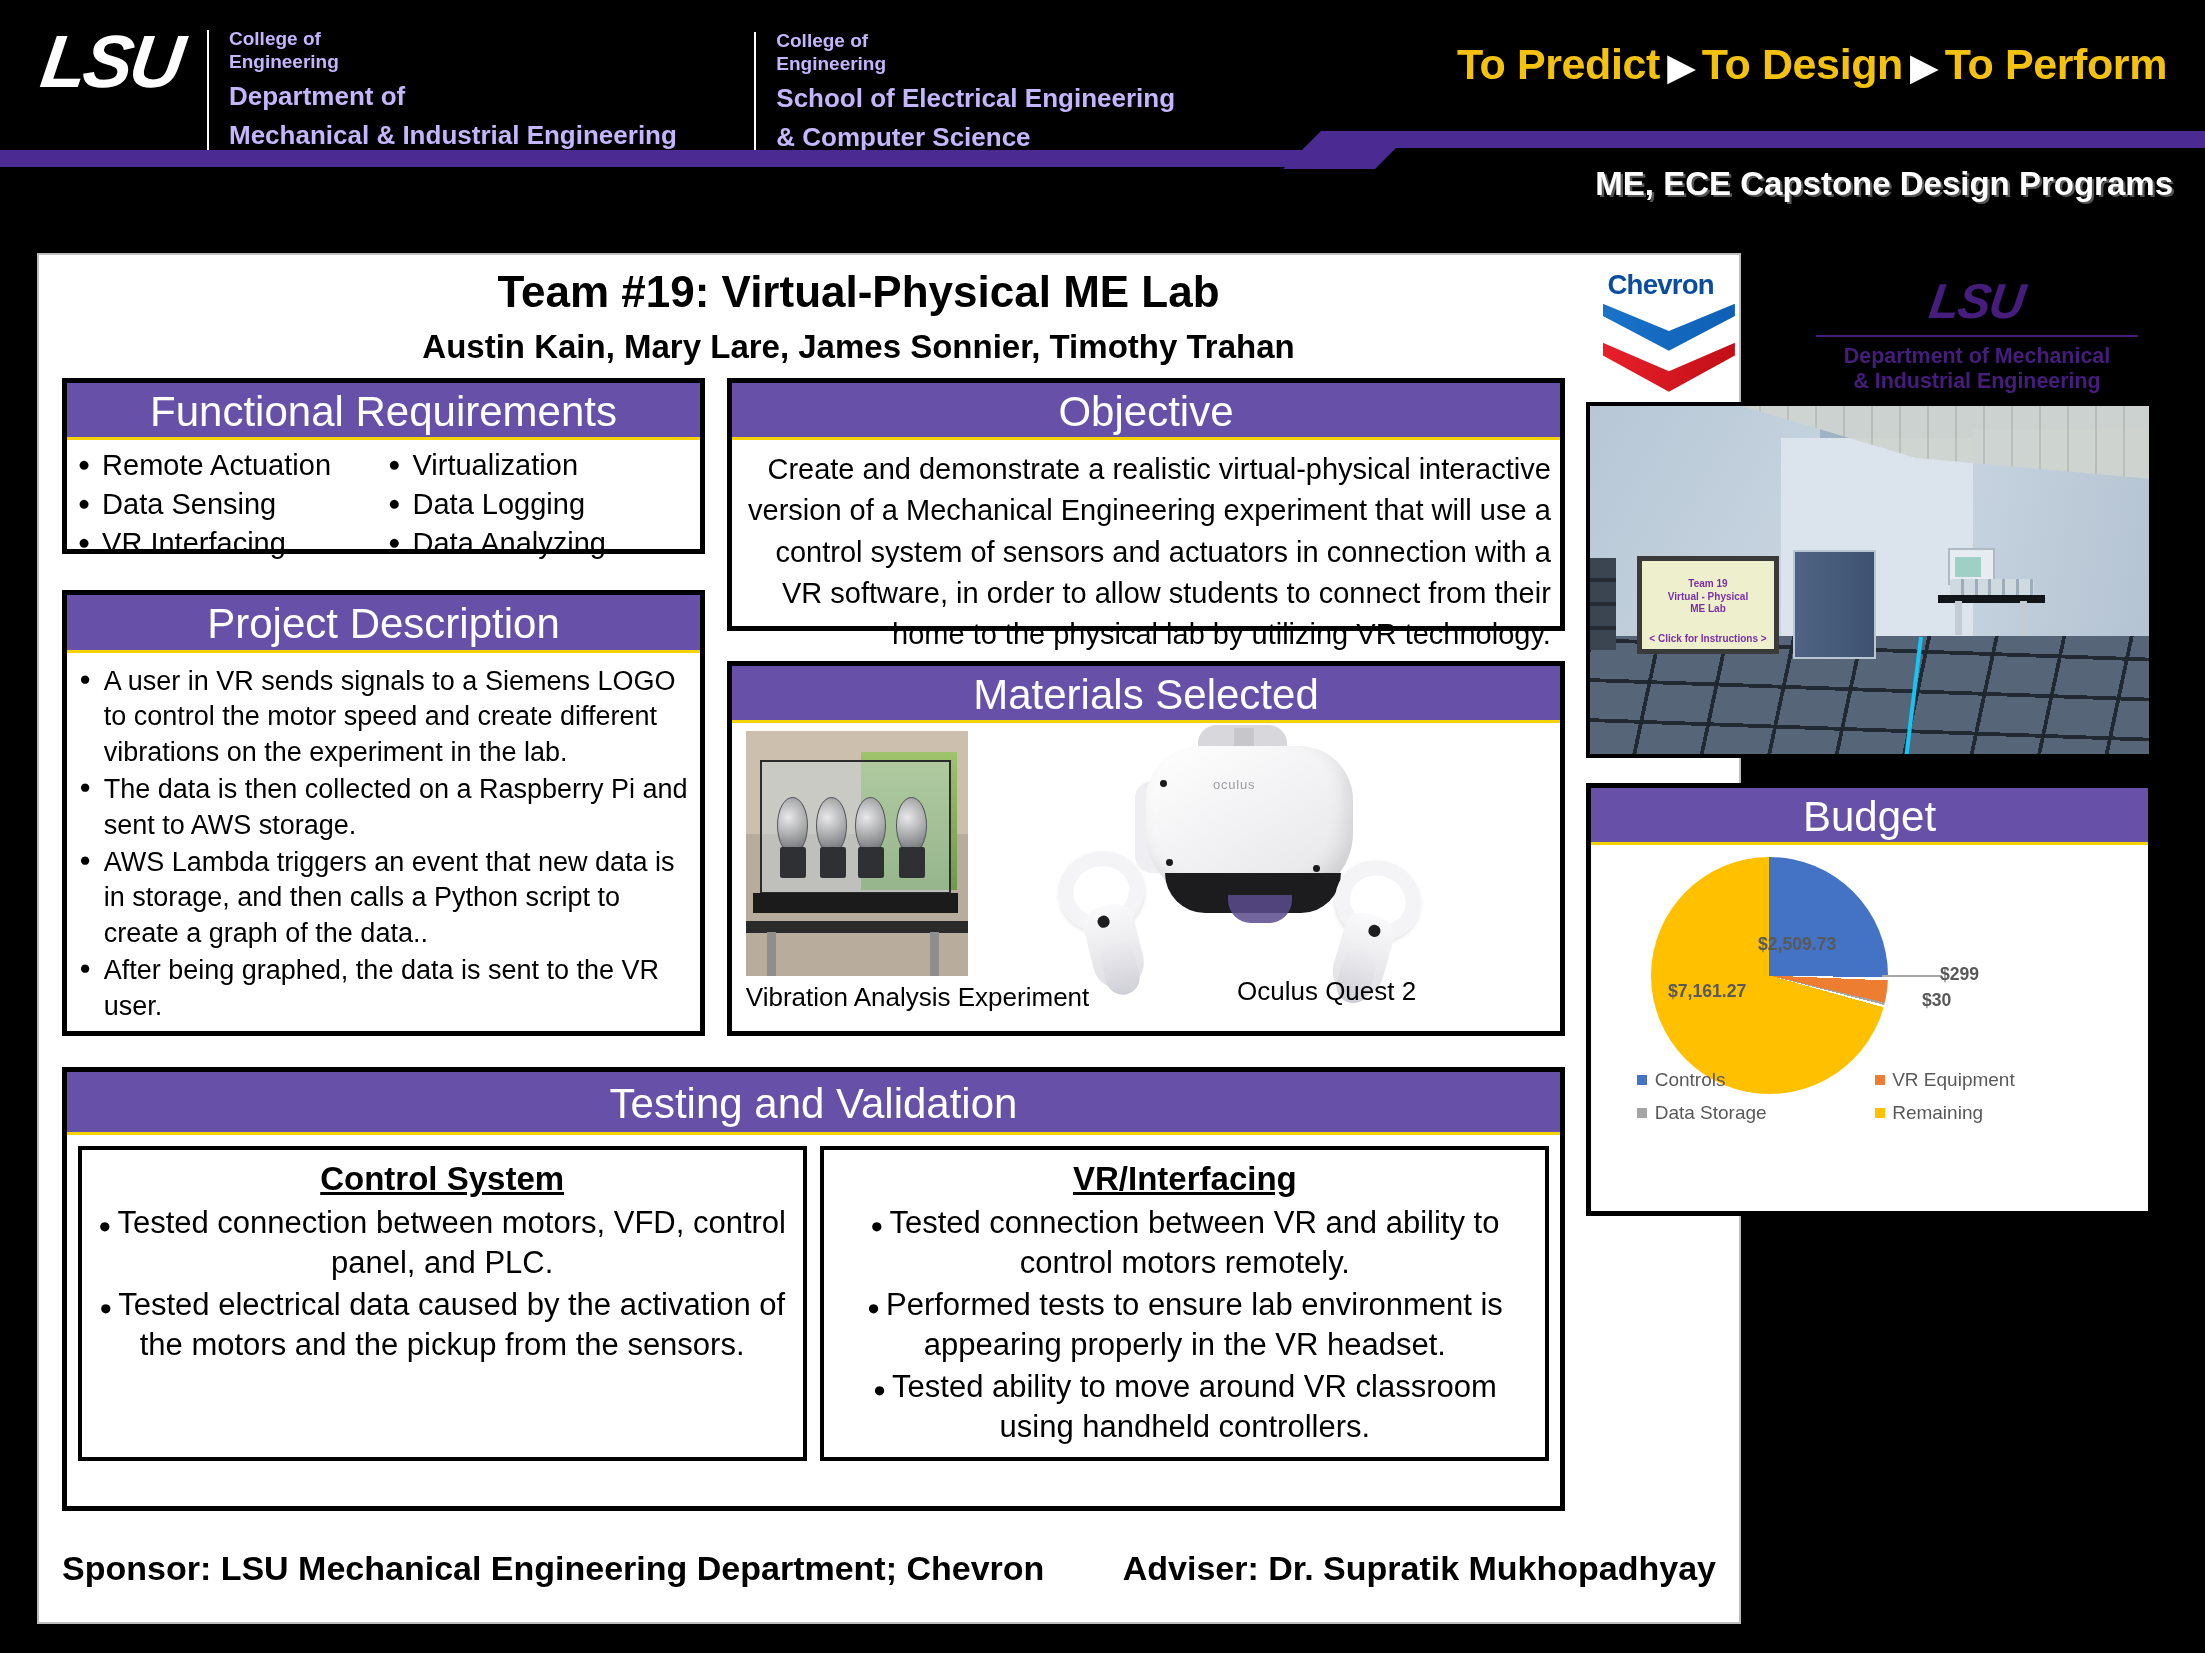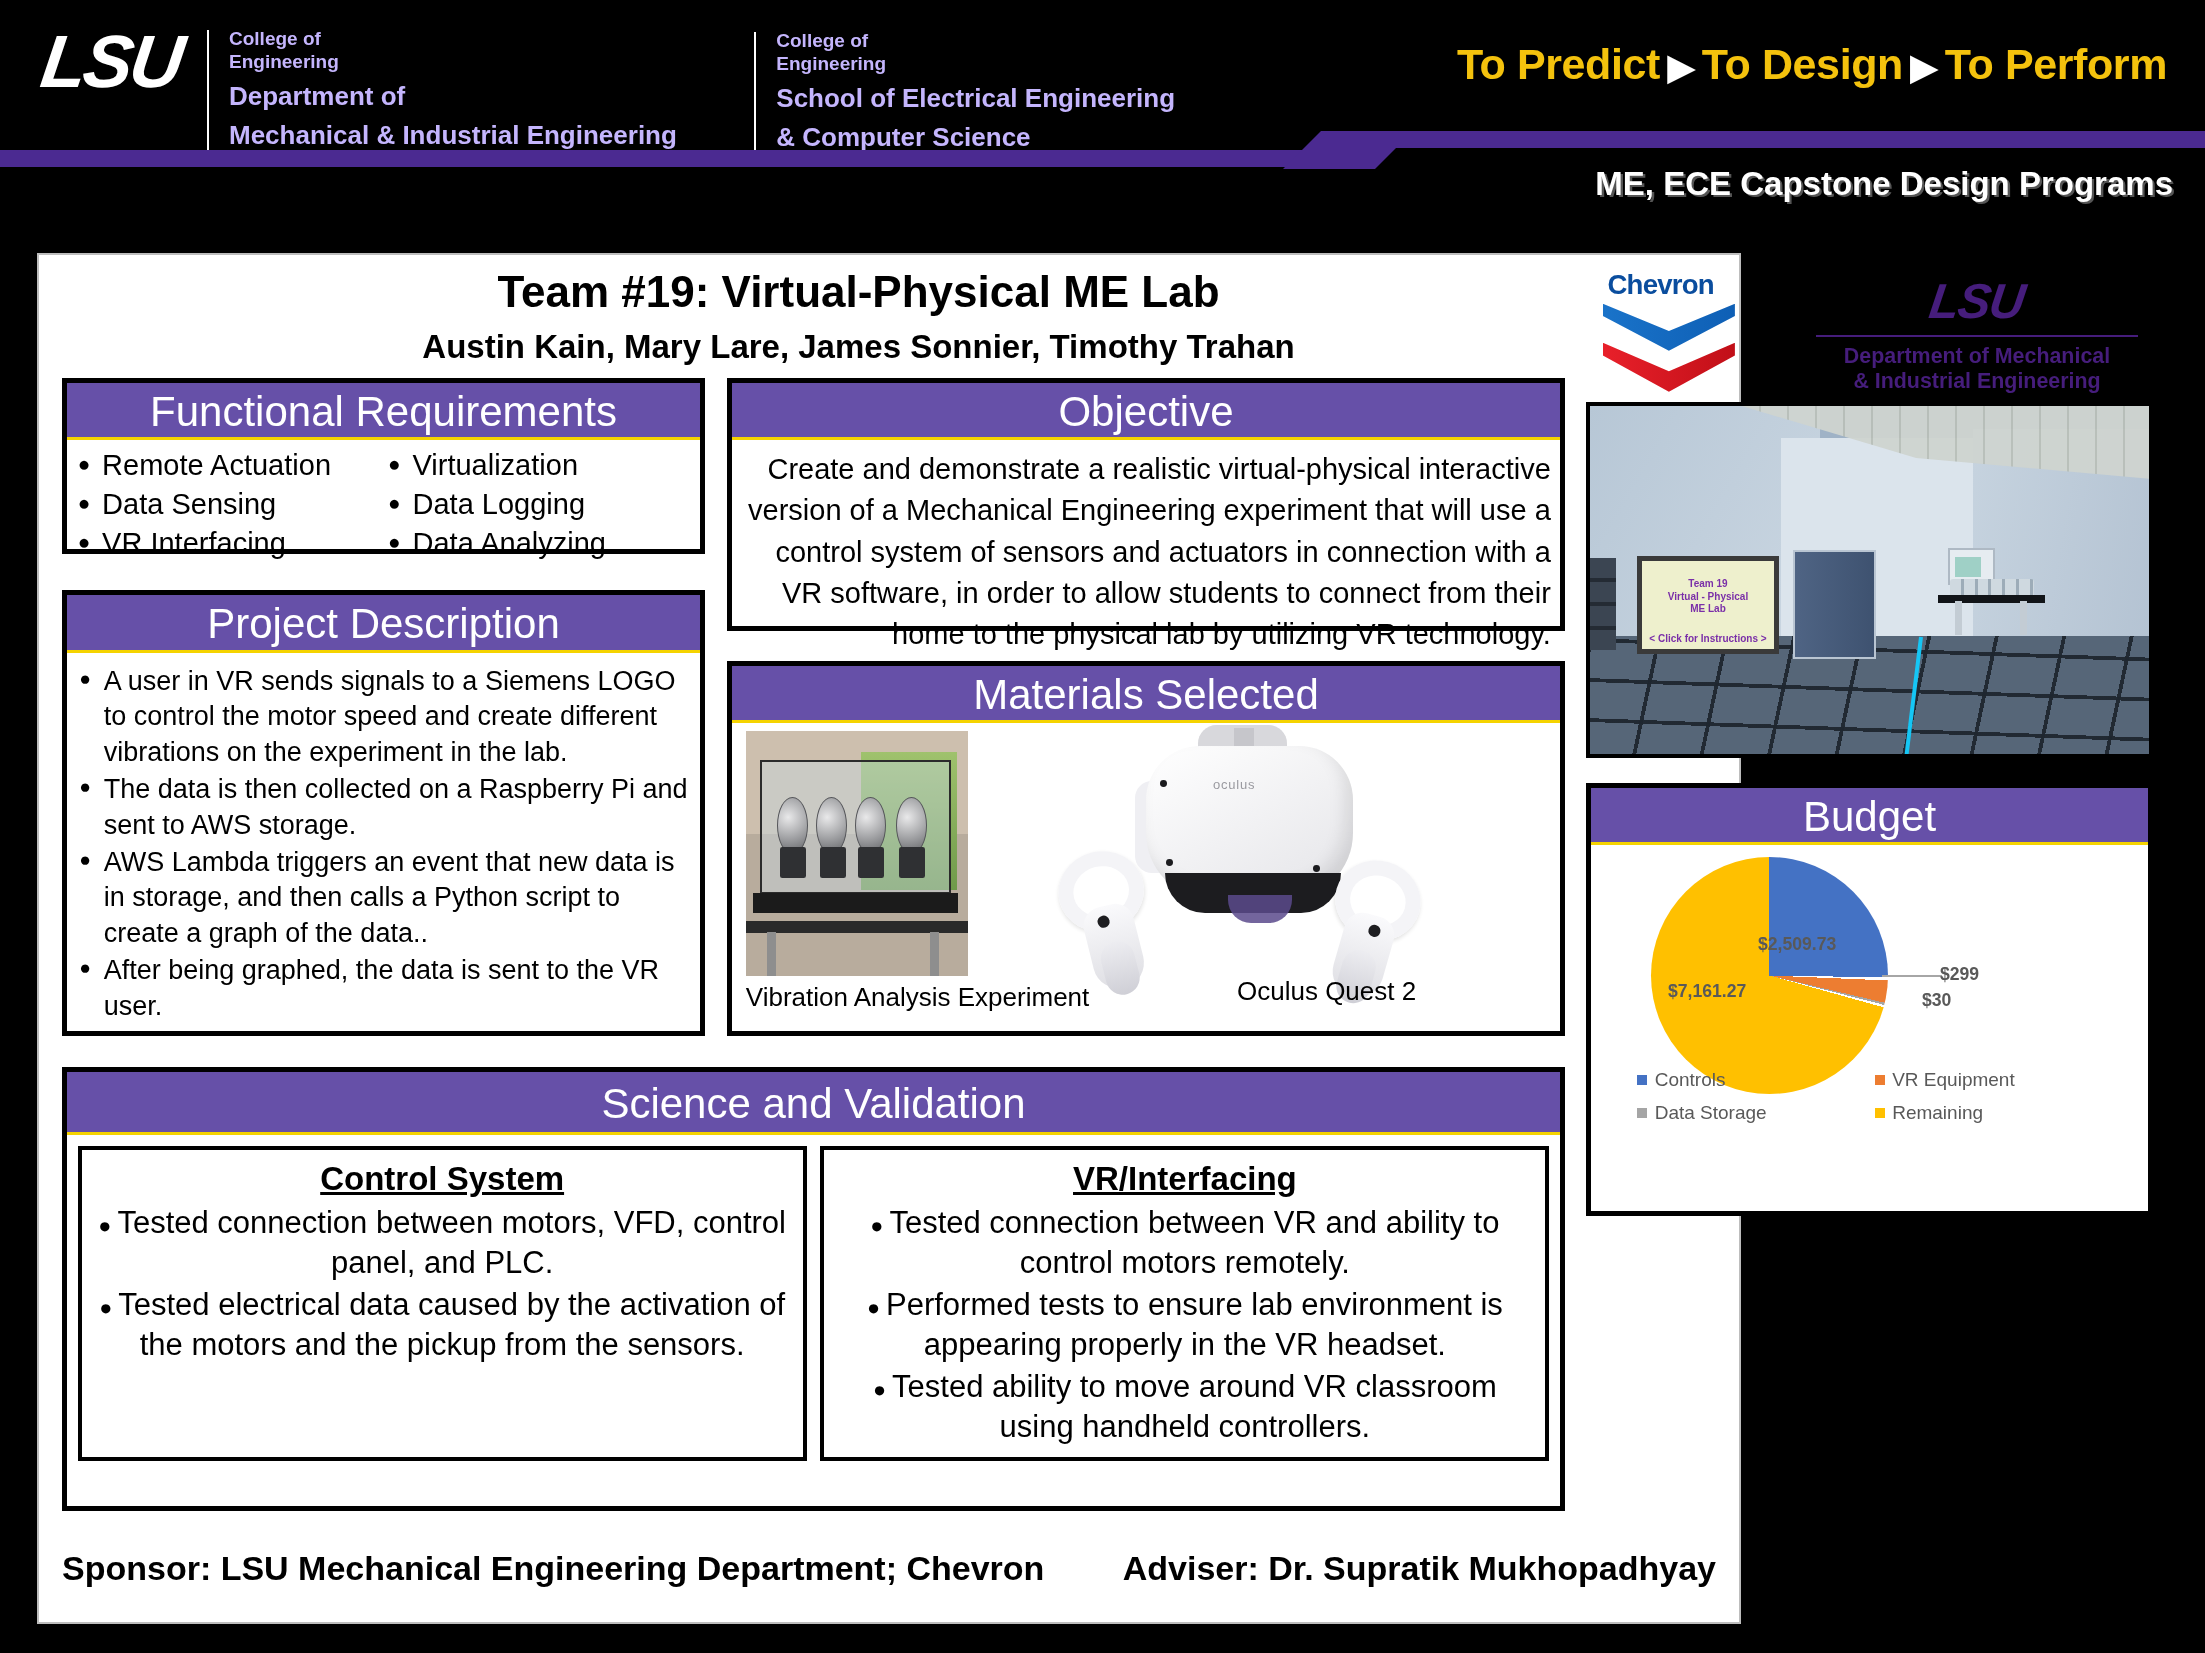--- a/index.html
+++ b/index.html
@@ -367,21 +367,21 @@
             <div class="btn"></div>
           </div>
         </div>
 
         <div class="ms-caption cap-left">Vibration Analysis Experiment</div>
         <div class="ms-caption cap-right">Oculus Quest 2</div>
       </div>
     </div>
 
     <div class="box" id="tv">
-      <div class="box-head">Science and Validation</div>
+      <div class="box-head">Testing and Validation</div>
       <div class="tv-cols">
         <div class="tv-sub">
           <h3>Control System</h3>
           <ul>
             <li>Tested connection between motors, VFD, control panel, and PLC.</li>
             <li>Tested electrical data caused by the activation of the motors and the pickup from the sensors.</li>
           </ul>
         </div>
         <div class="tv-sub">
           <h3>VR/Interfacing </h3>

